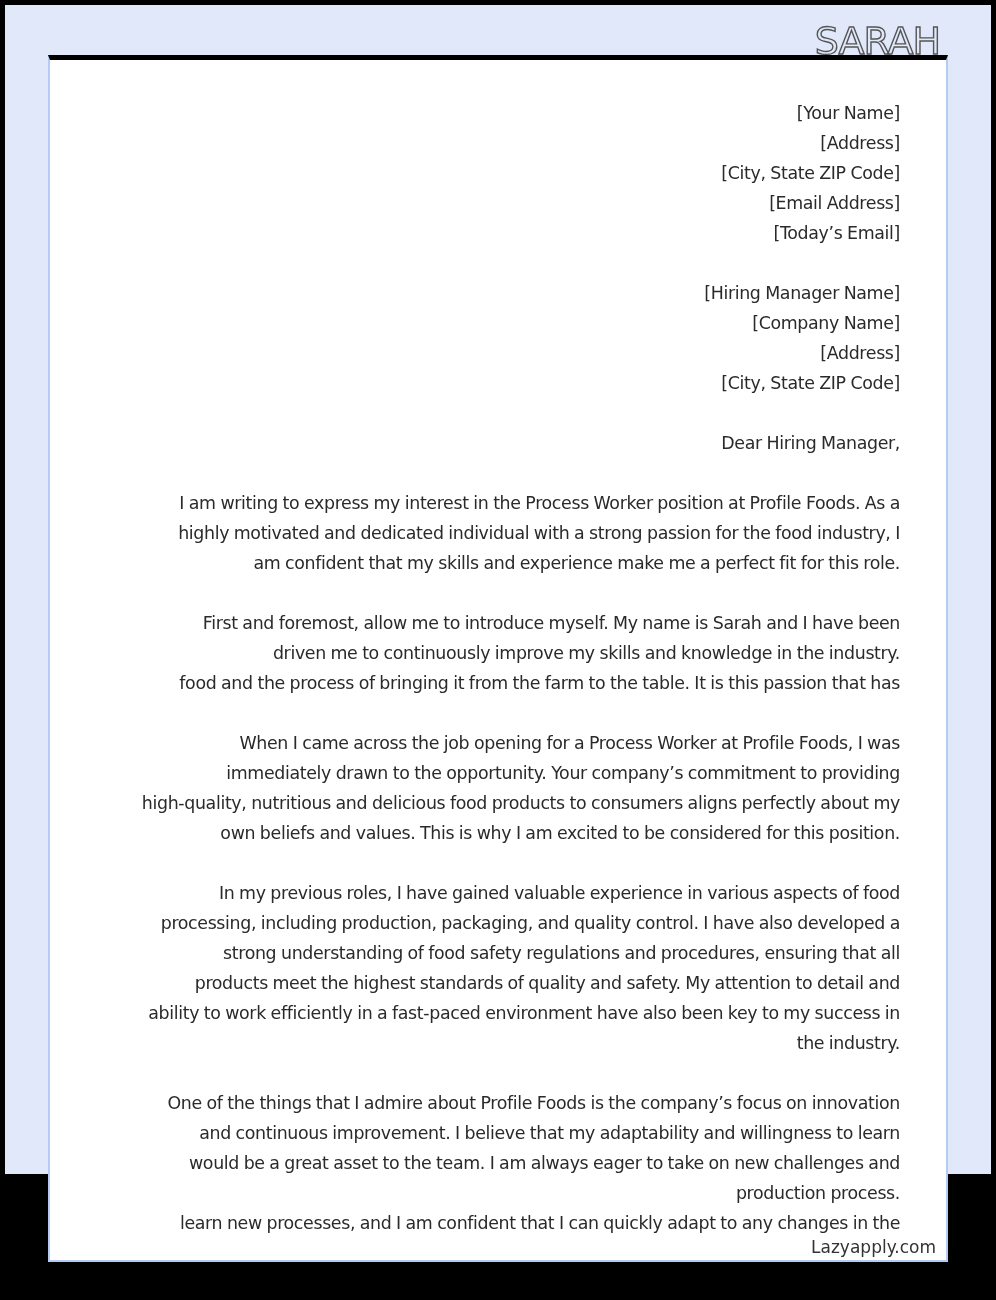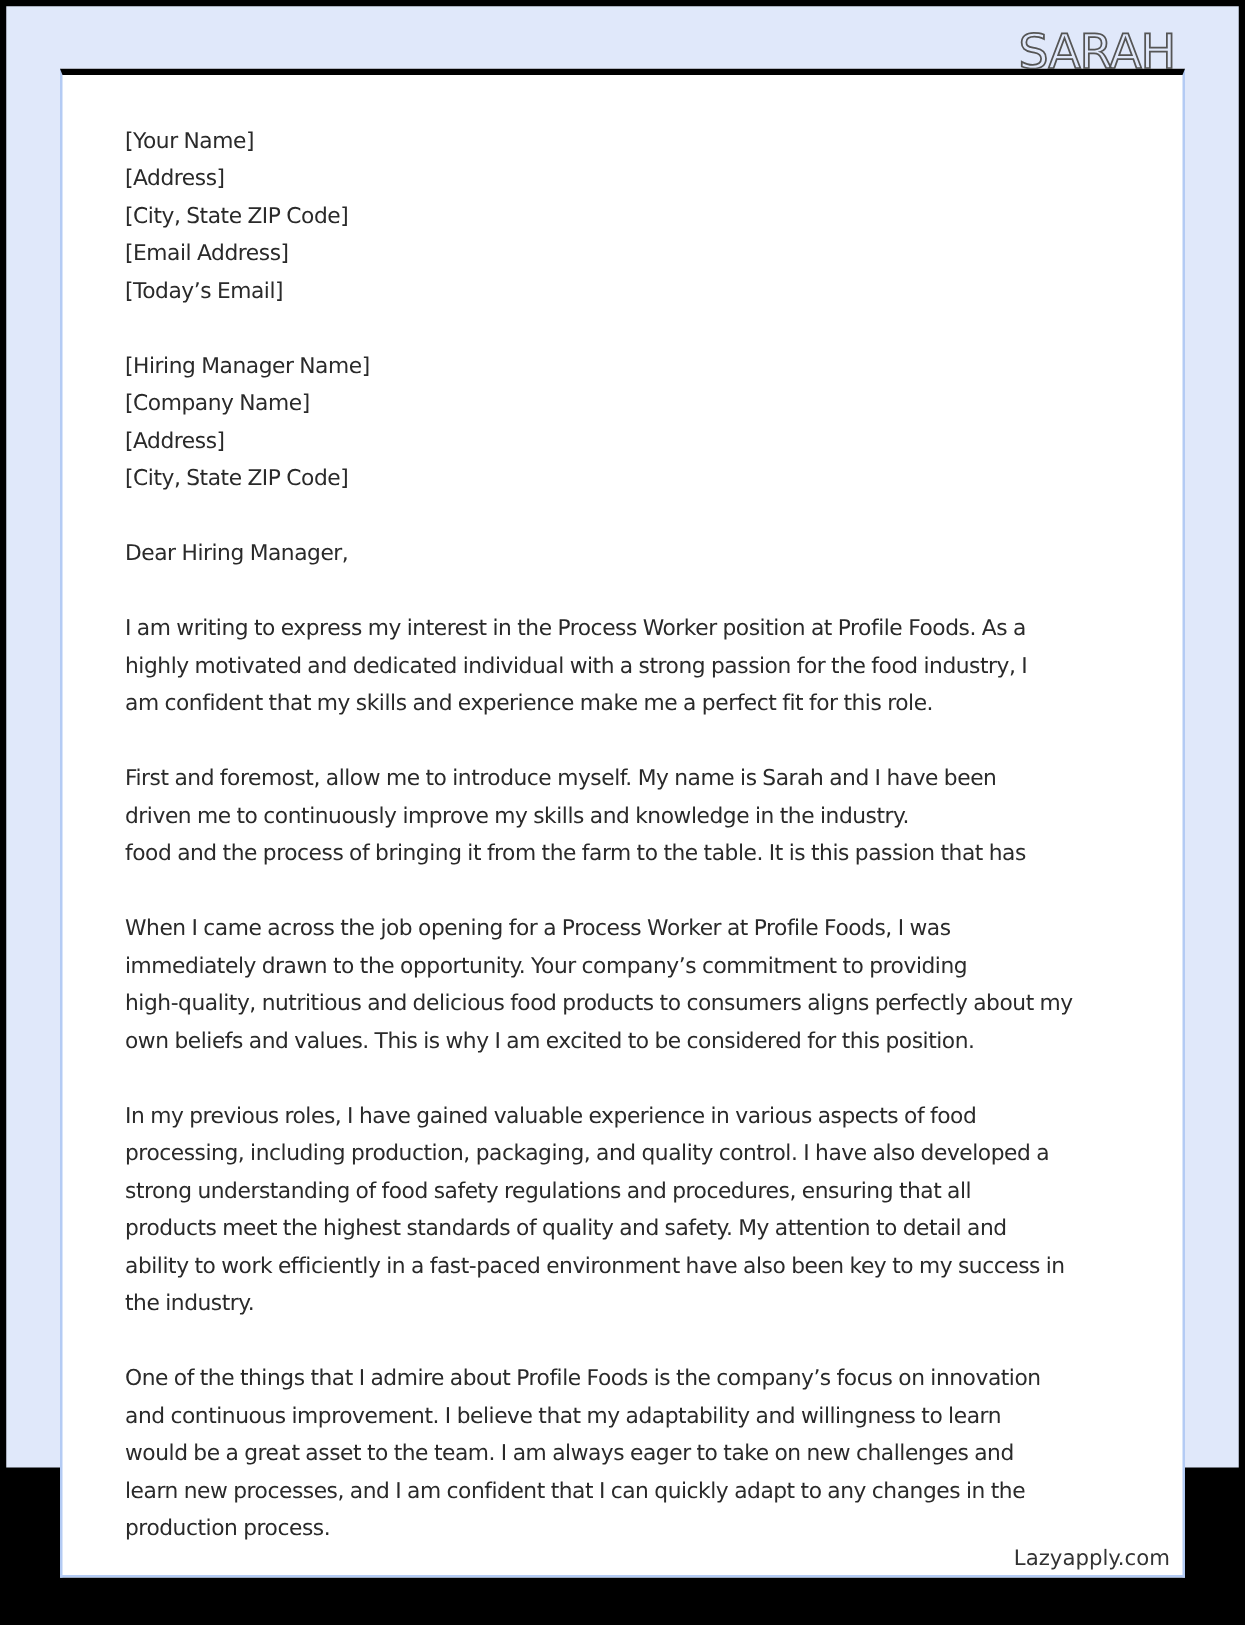--- a/index.html
+++ b/index.html
@@ -30,20 +30,21 @@
       box-sizing: border-box;
       overflow: visible;
     }
     .letter {
       position: absolute; left: 50px; top: 38px; width: 800px;
       font-family: "DejaVu Sans", sans-serif;
       font-size: 17.4px; line-height: 30px;
       color: #2a2a2a;
       letter-spacing: -0.35px;
       word-spacing: -0.5px;
+      text-align: right;
     }
     .block { margin: 0 0 30px 0; }
     .line { display: block; white-space: nowrap; }
     .p { margin: 0 0 30px 0; }
     .watermark {
       position: absolute; right: 10px; bottom: 3px;
       font-family: "DejaVu Sans", sans-serif;
       font-size: 17px; color: #333;
     }
   </style>
@@ -100,20 +101,20 @@
         <span class="line">strong understanding of food safety regulations and procedures, ensuring that all</span>
         <span class="line">products meet the highest standards of quality and safety. My attention to detail and</span>
         <span class="line">ability to work efficiently in a fast-paced environment have also been key to my success in</span>
         <span class="line">the industry.</span>
       </div>
 
       <div class="p">
         <span class="line">One of the things that I admire about Profile Foods is the company’s focus on innovation</span>
         <span class="line">and continuous improvement. I believe that my adaptability and willingness to learn</span>
         <span class="line">would be a great asset to the team. I am always eager to take on new challenges and</span>
+        <span class="line">production process.</span>
         <span class="line">learn new processes, and I am confident that I can quickly adapt to any changes in the</span>
-        <span class="line">production process.</span>
       </div>
 
     </div>
     <div class="watermark">Lazyapply.com</div>
   </div>
 </div>
 
 </body></html>

